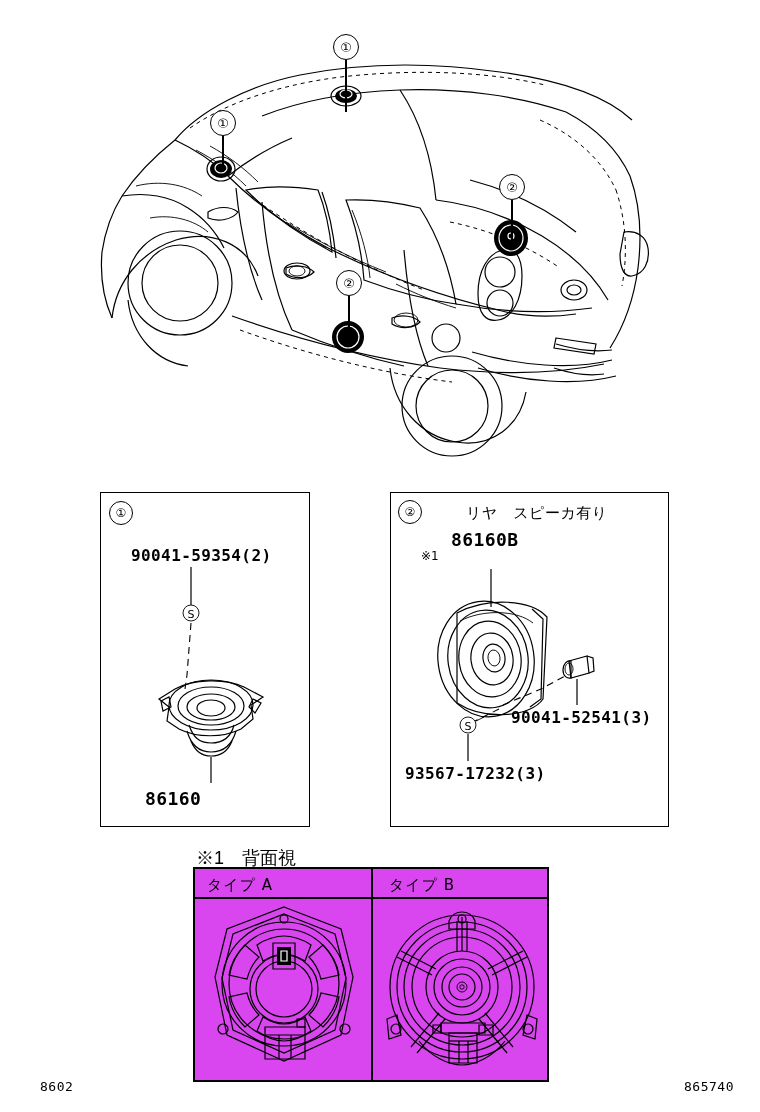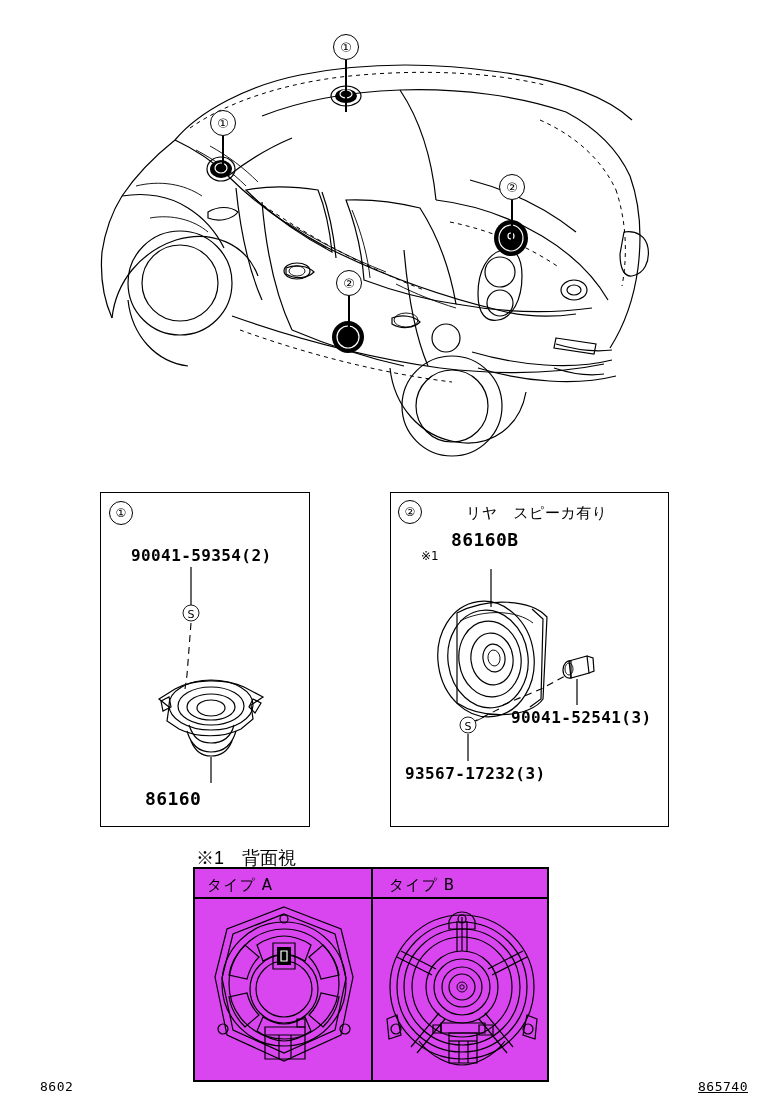--- a/index.html
+++ b/index.html
@@ -65,21 +65,21 @@
     padding-left:12px;letter-spacing:1px;
   }
 
   
   .footer-code{
     position:absolute;bottom:18px;
     font-family:"DejaVu Sans Mono","Liberation Mono",monospace;
     font-size:13px;letter-spacing:.5px;
   }
   #footer-code-left{left:28px;margin-left:12px;}
-  #footer-code-right{right:12px;text-decoration:underline;}
+  #footer-code-right{right:26px;}
 
   svg{display:block;overflow:visible;}
   .ln{fill:none;stroke:#000;stroke-width:1.2;}
   .ln-thin{fill:none;stroke:#000;stroke-width:0.9;}
   .ln-dash{fill:none;stroke:#000;stroke-width:1.1;stroke-dasharray:7 5;}
   .ln-dash-s{fill:none;stroke:#000;stroke-width:1;stroke-dasharray:4 4;}
   .fillblk{fill:#000;}
 </style>
 </head>
 <body>

